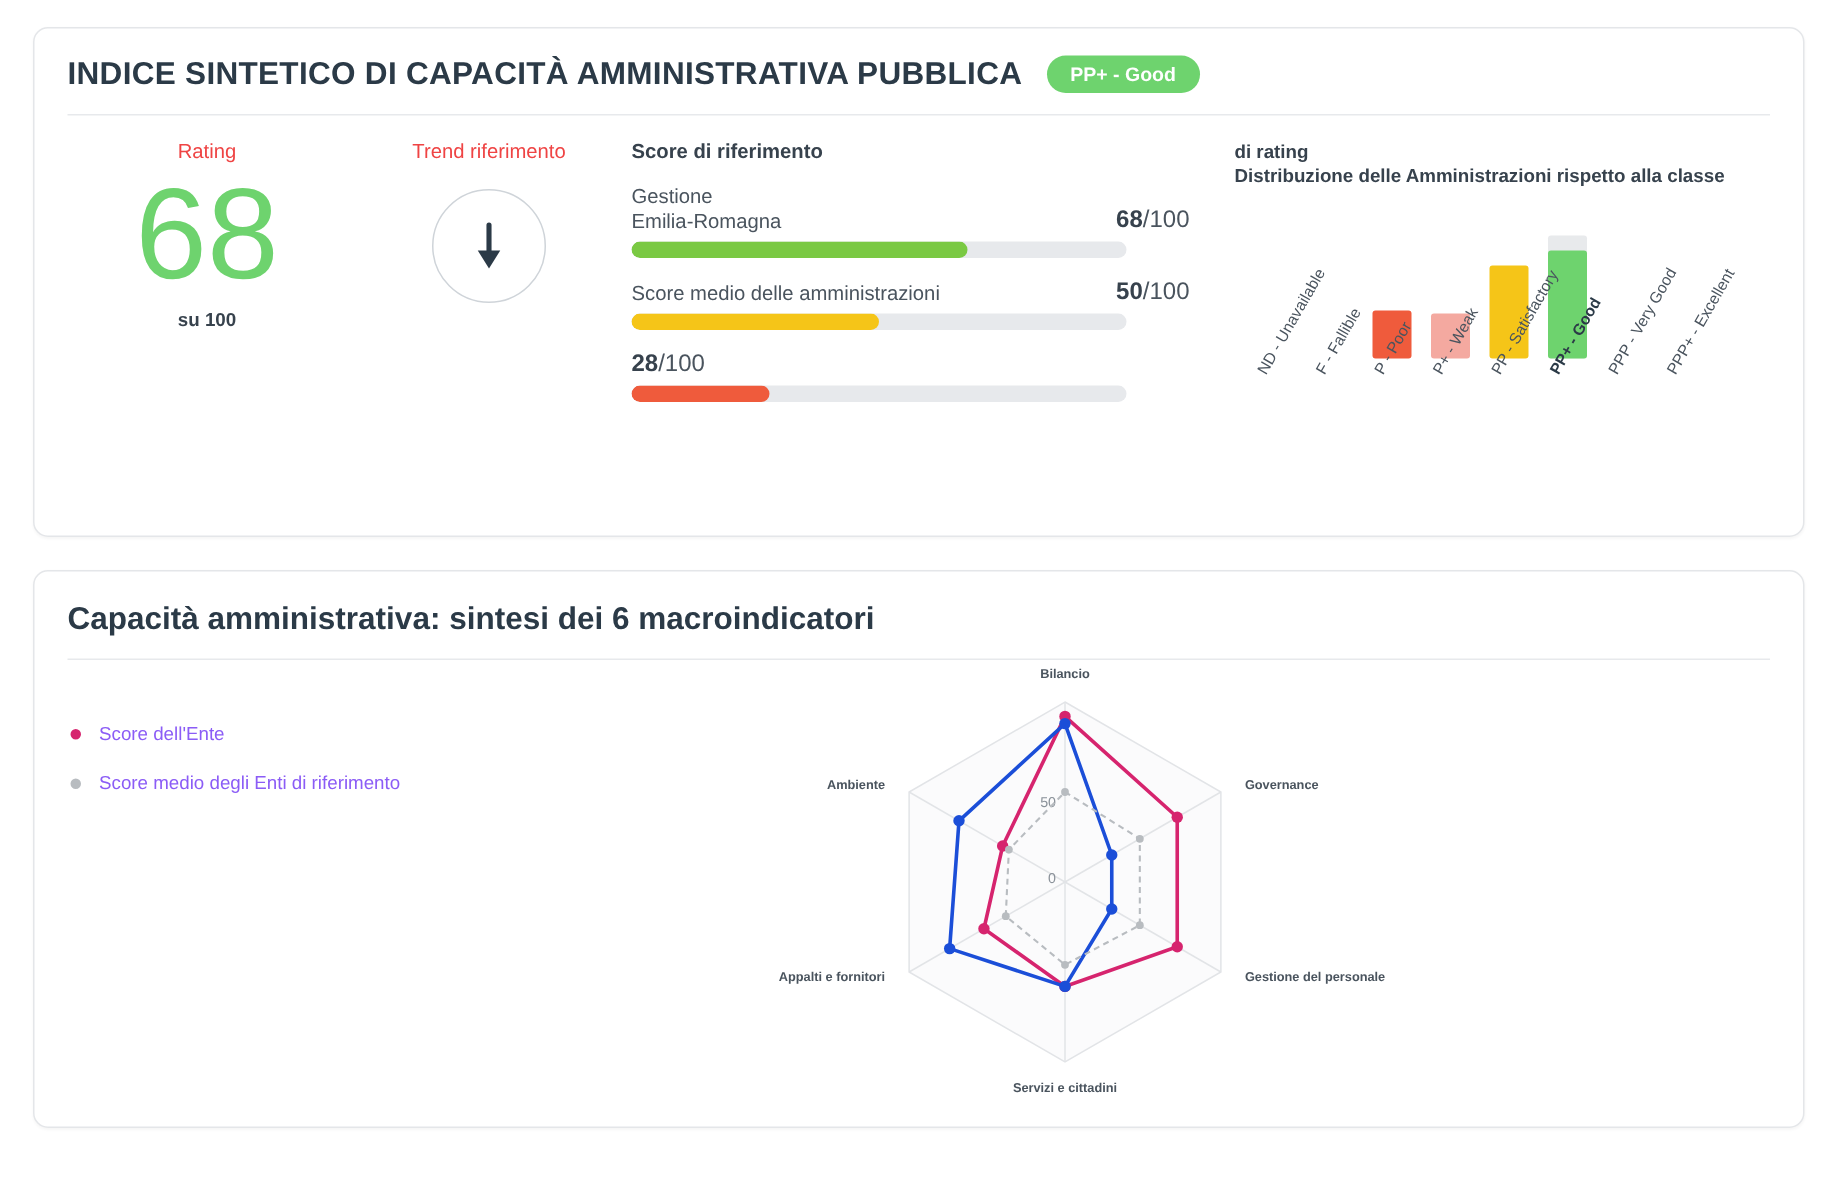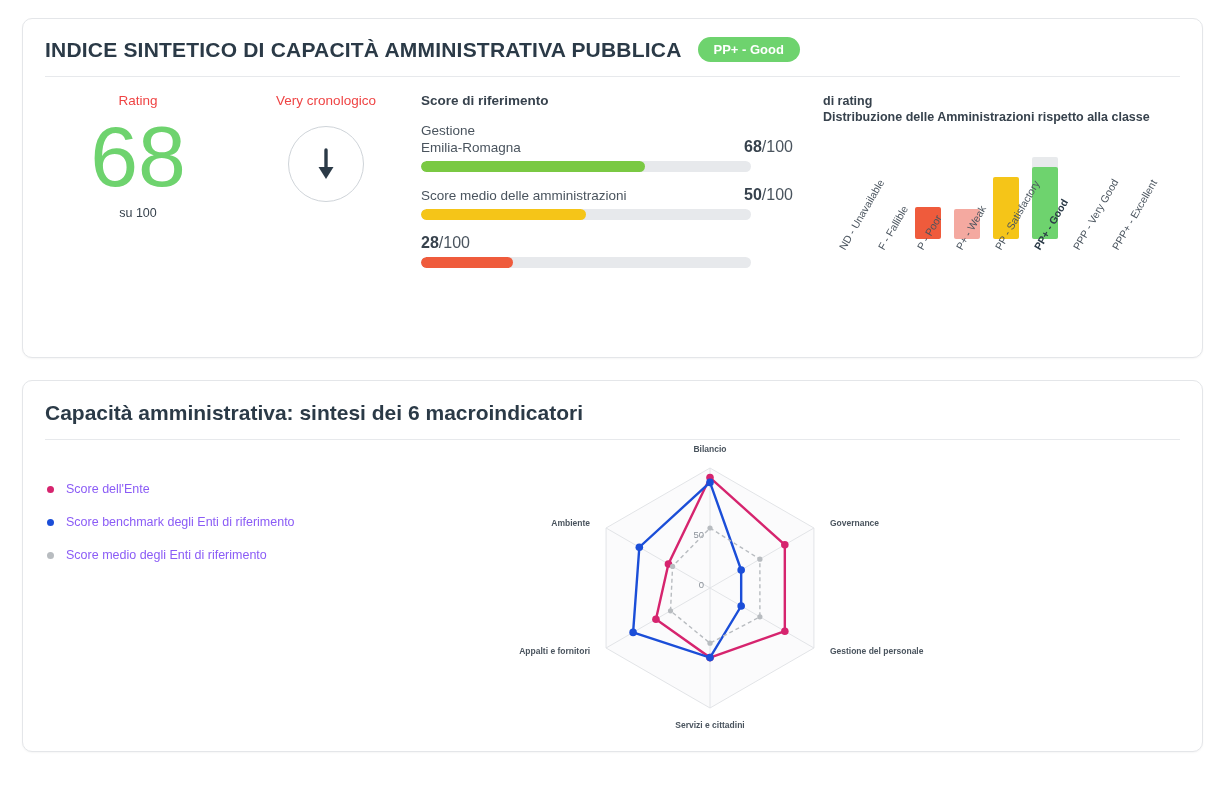--- a/index.html
+++ b/index.html
@@ -42,21 +42,21 @@
   .col-rating { width: 186px; text-align: center; padding-top: 2px; }
   .col-trend  { width: 190px; text-align: center; padding-top: 2px; }
   .col-score  { width: 372px; padding-top: 2px; }
   .col-dist   { flex: 1; padding-top: 2px; padding-left: 30px; }
 
   .col-label { font-size: 13.5px; color: #ef4444; }
   .big-number {
     font-size: 86px; line-height: 92px; color: #6ed36e; font-weight: normal;
     margin-top: 2px;
   }
-  .su-100 { font-size: 12.5px; font-weight: normal; color: #37424d; margin-top: 4px; }
+  .su-100 { font-size: 12.5px; font-weight: bold; color: #37424d; margin-top: 4px; }
 
   .trend-circle {
     width: 76px; height: 76px; border-radius: 50%;
     border: 1px solid #cfd4d9; margin: 18px auto 0 auto;
     display: flex; align-items: center; justify-content: center;
   }
   .arrow-down {
     width: 26px; height: 34px; display: block;
   }
 
@@ -122,21 +122,21 @@
 
     <div class="top-grid">
 
       <div class="col-rating">
         <div class="col-label">Rating</div>
         <div class="big-number">68</div>
         <div class="su-100">su 100</div>
       </div>
 
       <div class="col-trend">
-        <div class="col-label">Very cronologico</div>
+        <div class="col-label">Trend riferimento</div>
         <div class="trend-circle">
           <svg class="arrow-down" viewBox="0 0 26 34">
             <line x1="13" y1="3" x2="13" y2="25" stroke="#2b3a47" stroke-width="3.4" stroke-linecap="round"></line>
             <polygon points="13,32 5.5,20 20.5,20" fill="#2b3a47"></polygon>
           </svg>
         </div>
       </div>
 
       <div class="col-score">
         <div class="section-head">Score di riferimento</div>
@@ -225,24 +225,20 @@
   <div class="card" id="card-bottom">
     <div class="sub-title">Capacità amministrativa: sintesi dei 6 macroindicatori</div>
     <hr class="hr">
 
     <div class="bottom-body">
       <div class="legend-col">
         <div class="legend" id="radar-legend">
             <div class="legend-item">
               <span class="legend-dot" style="background: rgb(214, 36, 110);"></span>
               <span class="legend-text">Score dell'Ente</span>
-            </div>
-            <div class="legend-item">
-              <span class="legend-dot" style="background: rgb(27, 78, 216);"></span>
-              <span class="legend-text">Score benchmark degli Enti di riferimento</span>
             </div>
             <div class="legend-item">
               <span class="legend-dot" style="background: rgb(184, 188, 192);"></span>
               <span class="legend-text">Score medio degli Enti di riferimento</span>
             </div>
           </div>
       </div>
       <div class="radar-col">
         <svg id="radar-svg" width="470" height="290" viewBox="0 0 470 290">
             <polygon points="235,108.4 269.2946059898638,128.2 269.2946059898638,167.79999999999998 235,187.6 200.70539401013625,167.8 200.70539401013622,128.2" fill="none" stroke="#e2e4e7" stroke-width="1"></polygon>

